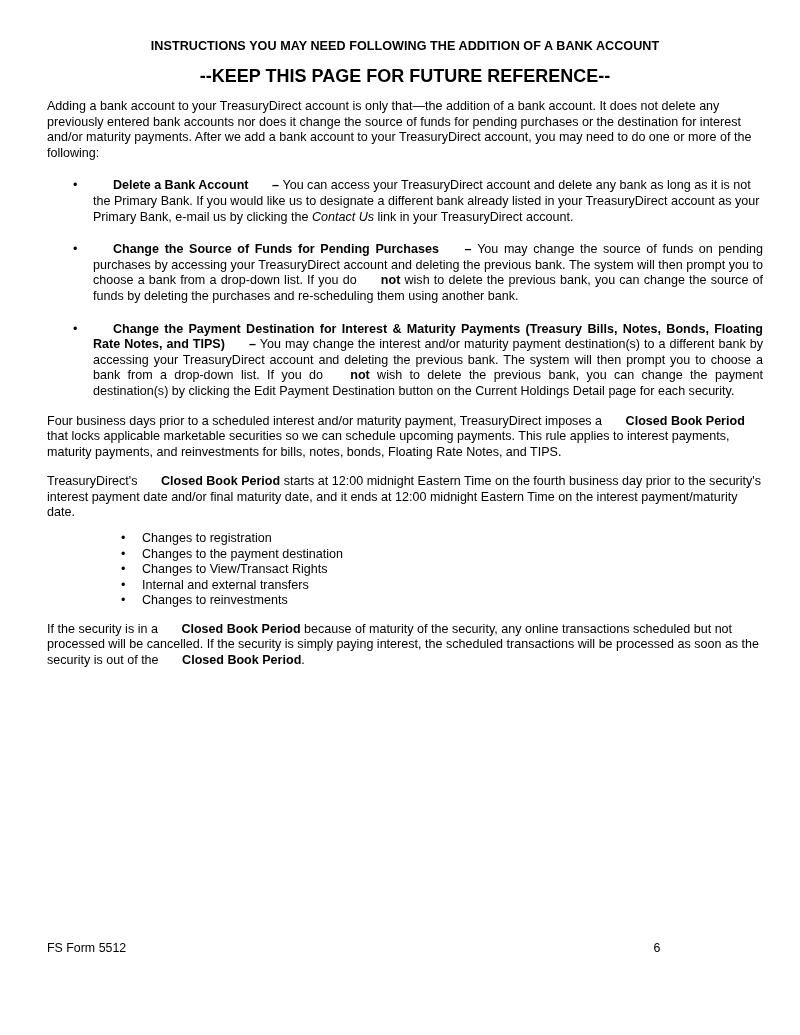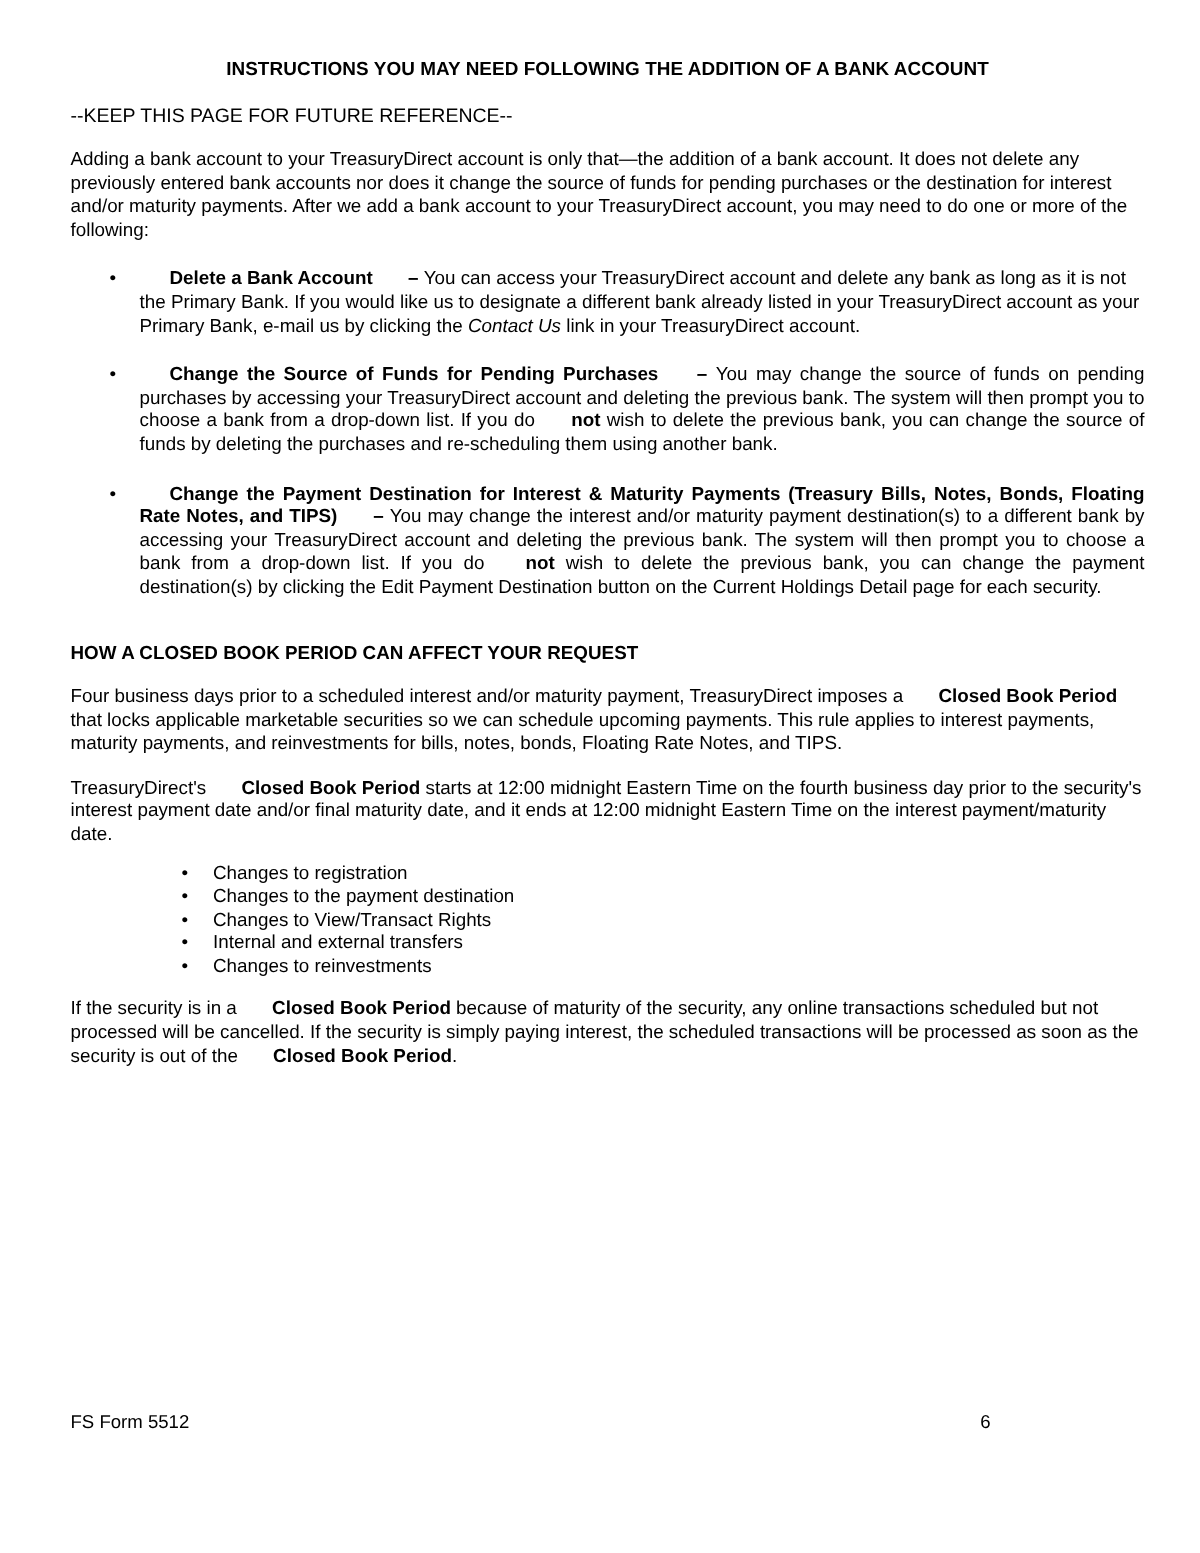--- a/index.html
+++ b/index.html
@@ -32,22 +32,23 @@
 
   .doc-title {
     font-size: 12.6px;
     font-weight: bold;
     text-align: center;
     line-height: 17px;
     letter-spacing: 0.05px;
     margin: 0;
   }
   .doc-subtitle {
-    font-size: 13px;
-    font-weight: normal;
+    font-size: 18px;
+    font-weight: bold;
+    text-align: center;
     line-height: 17px;
     margin: 0;
     padding-top: 13px;
   }
 
   .para {
     font-size: 12.55px;
     line-height: 15.6px;
     margin: 0;
     padding-top: 14px;
@@ -164,21 +165,20 @@
       <li class="bullet-item">
         <span class="dot">•</span><b>Change the Source of Funds for Pending Purchases</b><b> – </b><span>You may change the source of funds on pending purchases by accessing your TreasuryDirect account and deleting the previous bank. The system will then prompt you to choose a bank from a drop-down list. If you do </span><b>not</b><span> wish to delete the previous bank, you can change the source of funds by deleting the purchases and re-scheduling them using another bank.</span>
       </li>
 
       <li class="bullet-item">
         <span class="dot">•</span><b>Change the Payment Destination for Interest &amp; Maturity Payments (Treasury Bills, Notes, Bonds, Floating Rate Notes, and TIPS)</b><b> – </b><span>You may change the interest and/or maturity payment destination(s) to a different bank by accessing your TreasuryDirect account and deleting the previous bank. The system will then prompt you to choose a bank from a drop-down list. If you do </span><b>not</b><span> wish to delete the previous bank, you can change the payment destination(s) by clicking the Edit Payment Destination button on the Current Holdings Detail page for each security.</span>
       </li>
 
     </ul>
 
-    <div class="section-head">HOW A CLOSED BOOK PERIOD CAN AFFECT YOUR REQUEST</div>
 
     <p class="para"><span>Four business days prior to a scheduled interest and/or maturity payment, TreasuryDirect imposes a </span><b>Closed Book Period</b><span> that locks applicable marketable securities so we can schedule upcoming payments. This rule applies to interest payments, maturity payments, and reinvestments for bills, notes, bonds, Floating Rate Notes, and TIPS.</span></p>
 
     <p class="para"><span>TreasuryDirect's </span><b>Closed Book Period</b><span> starts at 12:00 midnight Eastern Time on the fourth business day prior to the security's interest payment date and/or final maturity date, and it ends at 12:00 midnight Eastern Time on the interest payment/maturity date.</span></p>
 
 
     <ul class="sub-list">
       <li><span class="dot">•</span><span>Changes to registration</span></li>
       <li><span class="dot">•</span><span>Changes to the payment destination</span></li>
       <li><span class="dot">•</span><span>Changes to View/Transact Rights</span></li>

